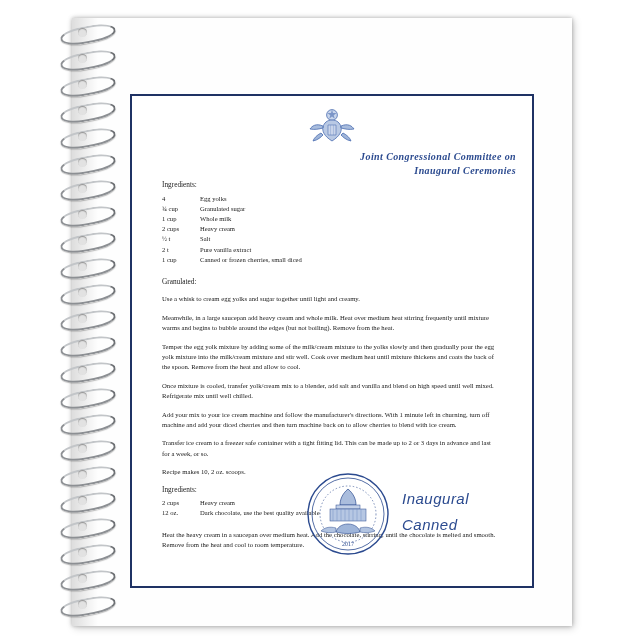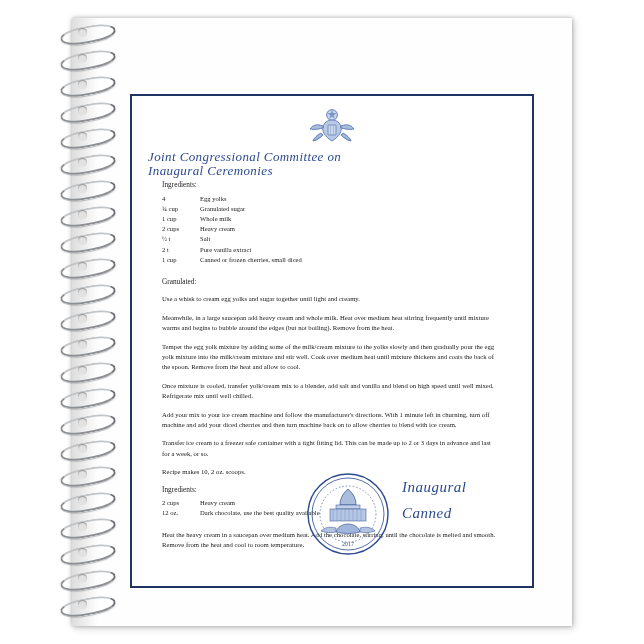--- a/index.html
+++ b/index.html
@@ -84,27 +84,28 @@
   }
 
   
   .seal-wrap {
     text-align: center;
     margin-top: 2px;
   }
   .eagle-seal { display: inline-block; }
 
   .committee-line {
-    text-align: left;
+    text-align: right;
     color: #2b4a8f;
     font-family: "Liberation Serif", serif;
     font-style: italic;
-    font-size: 13px;
+    font-size: 10px;
     letter-spacing: 0.4px;
     line-height: 14px;
+    font-weight: bold;
   }
   .committee-line.l2 { margin-bottom: 2px; }
 
   h1.recipe-title {
     font-family: "Liberation Serif", serif;
     font-weight: normal;
     font-size: 14.5px;
     color: #1f3264;
     margin: 14px 0 3px 14px;
     letter-spacing: 0.2px;
@@ -154,23 +155,23 @@
     position: absolute;
     left: 158px;
     top: 364px;
     width: 230px;
     height: 90px;
   }
   #lux-seal { position: absolute; left: 0; top: 2px; }
   #script-lines {
     position: absolute;
     left: 96px;
-    top: 4px;
+    top: 16px;
     color: #2b4a8f;
-    font-family: Liberation Serif, serif;
+    font-family: Liberation Sans, sans-serif;
     font-style: italic;
     font-size: 15px;
     line-height: 26px;
     letter-spacing: 0.5px;
   }
 </style>
 </head>
 <body>
 
 <div id="notebook">

